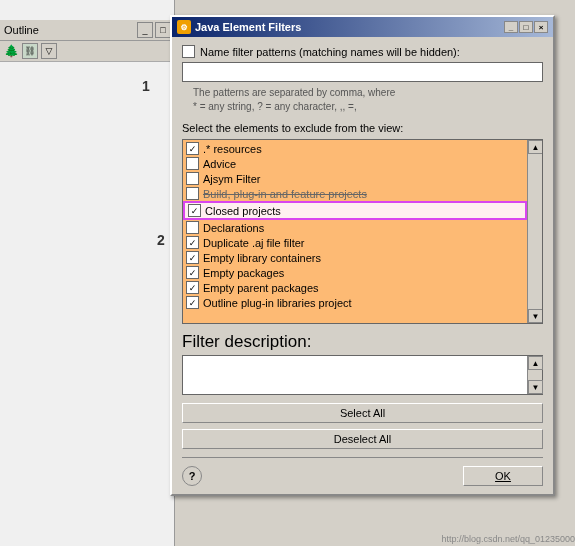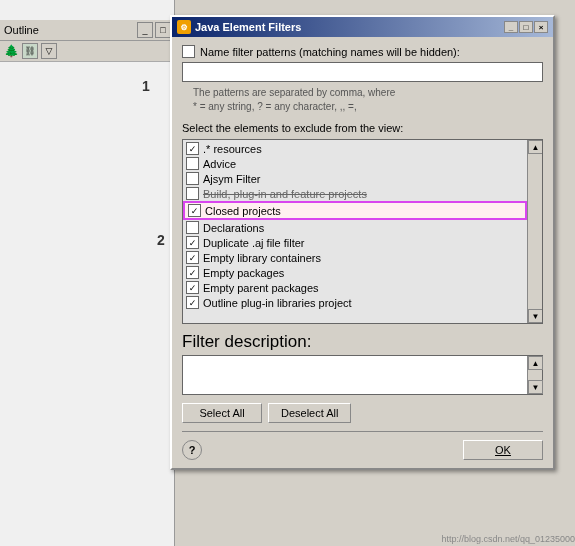--- a/index.html
+++ b/index.html
@@ -168,21 +168,21 @@
       margin-left: 11px;
     }
 
     .section-label {
       font-size: 11px;
       margin-bottom: 5px;
     }
 
     .list-container {
       border: 1px solid #666;
-      background: #e5e5e5;
+      background: #fdba74;
       height: 185px;
       overflow-y: auto;
       margin-bottom: 8px;
       position: relative;
     }
 
     .list-scrollbar {
       position: absolute;
       right: 0; top: 0; bottom: 0;
       width: 15px;
@@ -237,20 +237,21 @@
       width: 15px;
       background: #d4d0c8;
       border-left: 1px solid #888;
     }
 
     .button-row-1 {
       display: flex;
       gap: 6px;
       margin-bottom: 8px;
       justify-content: flex-start;
+      flex-direction: column;
     }
 
     .win-btn {
       background: #d4d0c8;
       border: 1px solid #888;
       border-top-color: #fff;
       border-left-color: #fff;
       padding: 3px 12px;
       font-size: 11px;
       cursor: pointer;

